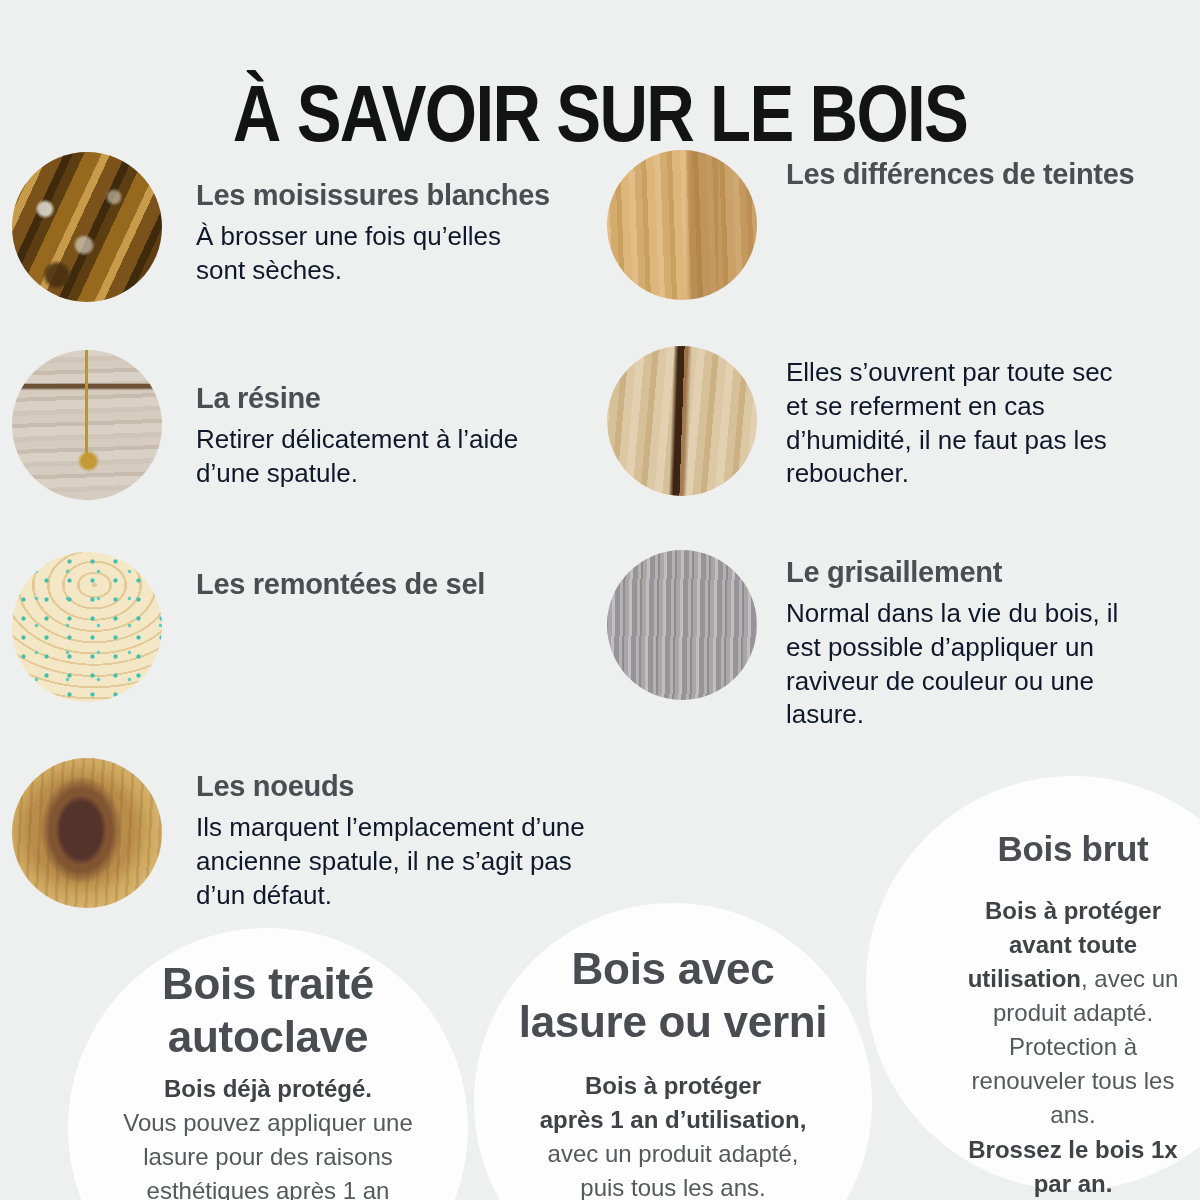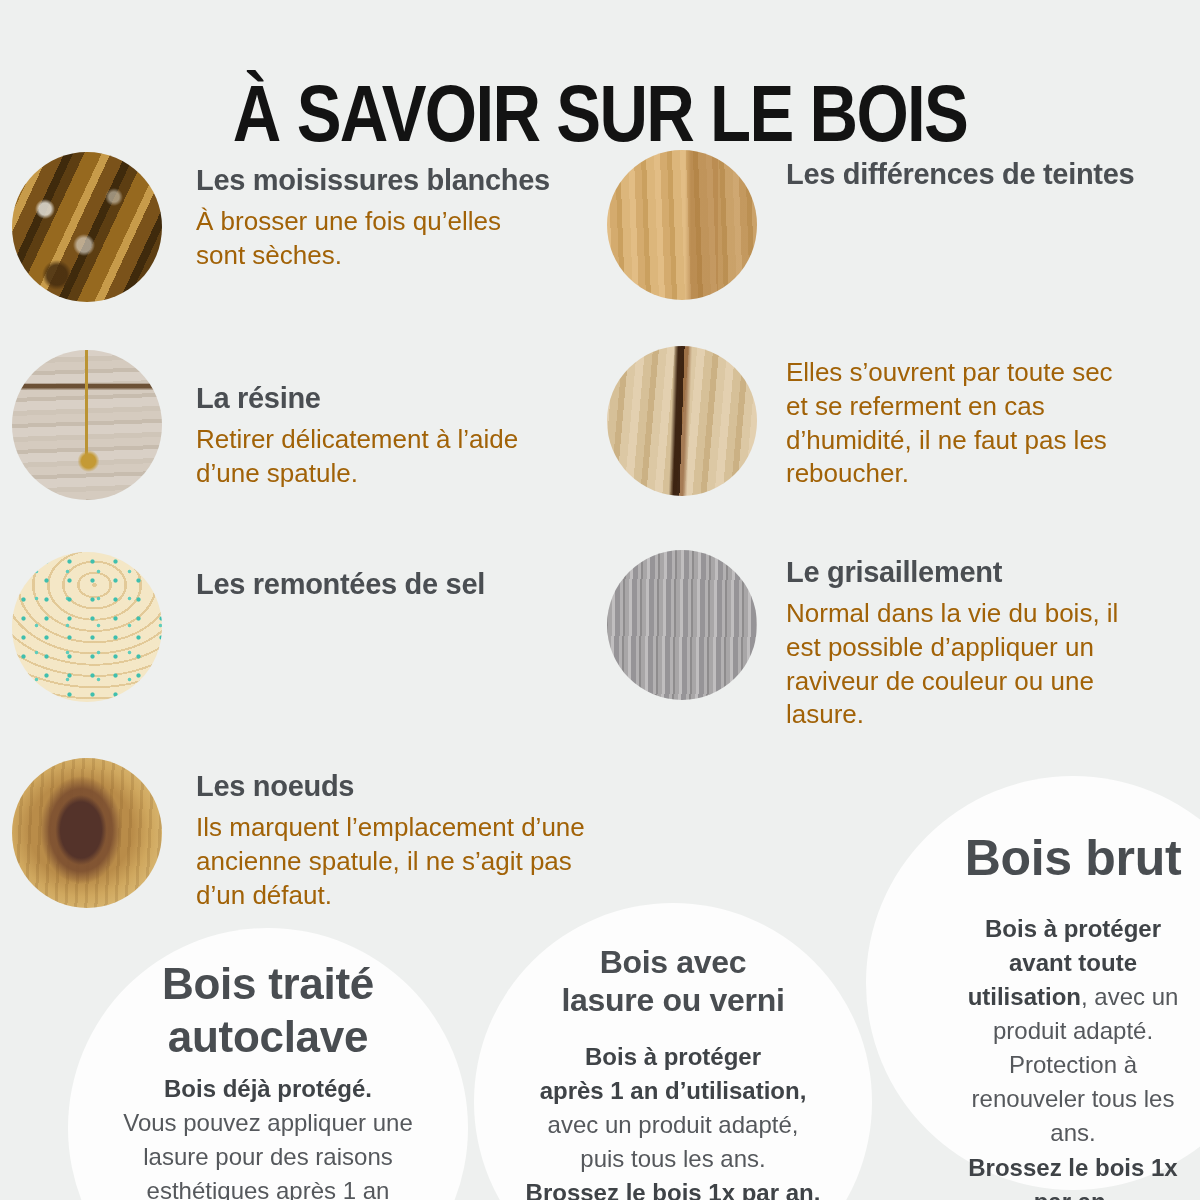--- a/index.html
+++ b/index.html
@@ -21,21 +21,21 @@
   .photo{
     position:absolute;width:150px;height:150px;border-radius:50%;
     overflow:hidden;
   }
   .itext{position:absolute}
   .ititle{
     margin:0 0 8px 0;font-size:29px;font-weight:800;color:#4a4e52;
     letter-spacing:-.3px;
   }
   .ibody{
-    margin:0;font-size:26px;color:#a16207;line-height:1.3;
+    margin:0;font-size:26px;color:#0f172a;line-height:1.3;
     white-space:pre-line;
   }
   
   .c1{background:
       radial-gradient(circle at 22% 38%, rgba(240,238,230,.8) 0 6px, rgba(240,238,230,0) 10px),
       radial-gradient(circle at 48% 62%, rgba(235,230,220,.6) 0 7px, rgba(235,230,220,0) 11px),
       radial-gradient(circle at 68% 30%, rgba(230,225,210,.55) 0 5px, rgba(230,225,210,0) 9px),
       radial-gradient(circle at 30% 82%, rgba(70,45,15,.85) 0 10px, rgba(70,45,15,0) 15px),
       repeating-linear-gradient(115deg,#5d3e12 0 10px,#96691f 10px 26px,#c79b4a 26px 34px,#7a521a 34px 48px,#3f2a0c 48px 56px);}
   .c2{background:
@@ -72,31 +72,31 @@
     white-space:pre-line;
   }
   .bbody{font-size:24px;color:#55585c;line-height:1.42}
   .para{margin:0}
   .para span{white-space:pre-line}
   .para .bseg{font-weight:bold;color:#3f4347}
   #bbA{left:68px;top:928px;width:400px;height:400px;padding-top:30px}
   #bbA .btitle{font-size:44px}
   #bbA .bbody{margin-top:8px;width:340px}
   #bbB{left:474px;top:903px;width:398px;height:398px;padding-top:40px}
-  #bbB .btitle{font-size:32px}
+  #bbB .btitle{font-size:44px}
   #bbB .bbody{margin-top:20px;width:350px}
   #bbC{left:866px;top:776px;width:414px;height:414px;padding-top:52px}
-  #bbC .btitle{font-size:50px}
+  #bbC .btitle{font-size:35px}
   #bbC .bbody{margin-top:24px;width:280px}
   
   #it1{top:152px}#it2{top:150px}#it3{top:350px}#it4{top:346px}
   #it5{top:552px}#it6{top:550px}#it7{top:758px}
   .pl{left:12px}.pr{left:607px}
   .tl{left:196px}.tr{left:786px}
-  #it1 .itext{top:12px;width:380px}#it1 .ibody{width:340px}
+  #it1 .itext{top:27px;width:380px}#it1 .ibody{width:340px}
   #it2 .itext{top:8px;width:390px}#it2 .ibody{width:330px}
   #it3 .itext{top:32px;width:420px}#it3 .ibody{width:400px}
   #it4 .itext{top:10px;width:390px}#it4 .ibody{width:365px}
   #it5 .itext{top:16px;width:420px}#it5 .ibody{width:400px}
   #it6 .itext{top:6px;width:390px}#it6 .ibody{width:350px}
   #it7 .itext{top:12px;width:460px}#it7 .ibody{width:440px}
 </style>
 </head>
 <body>
 

